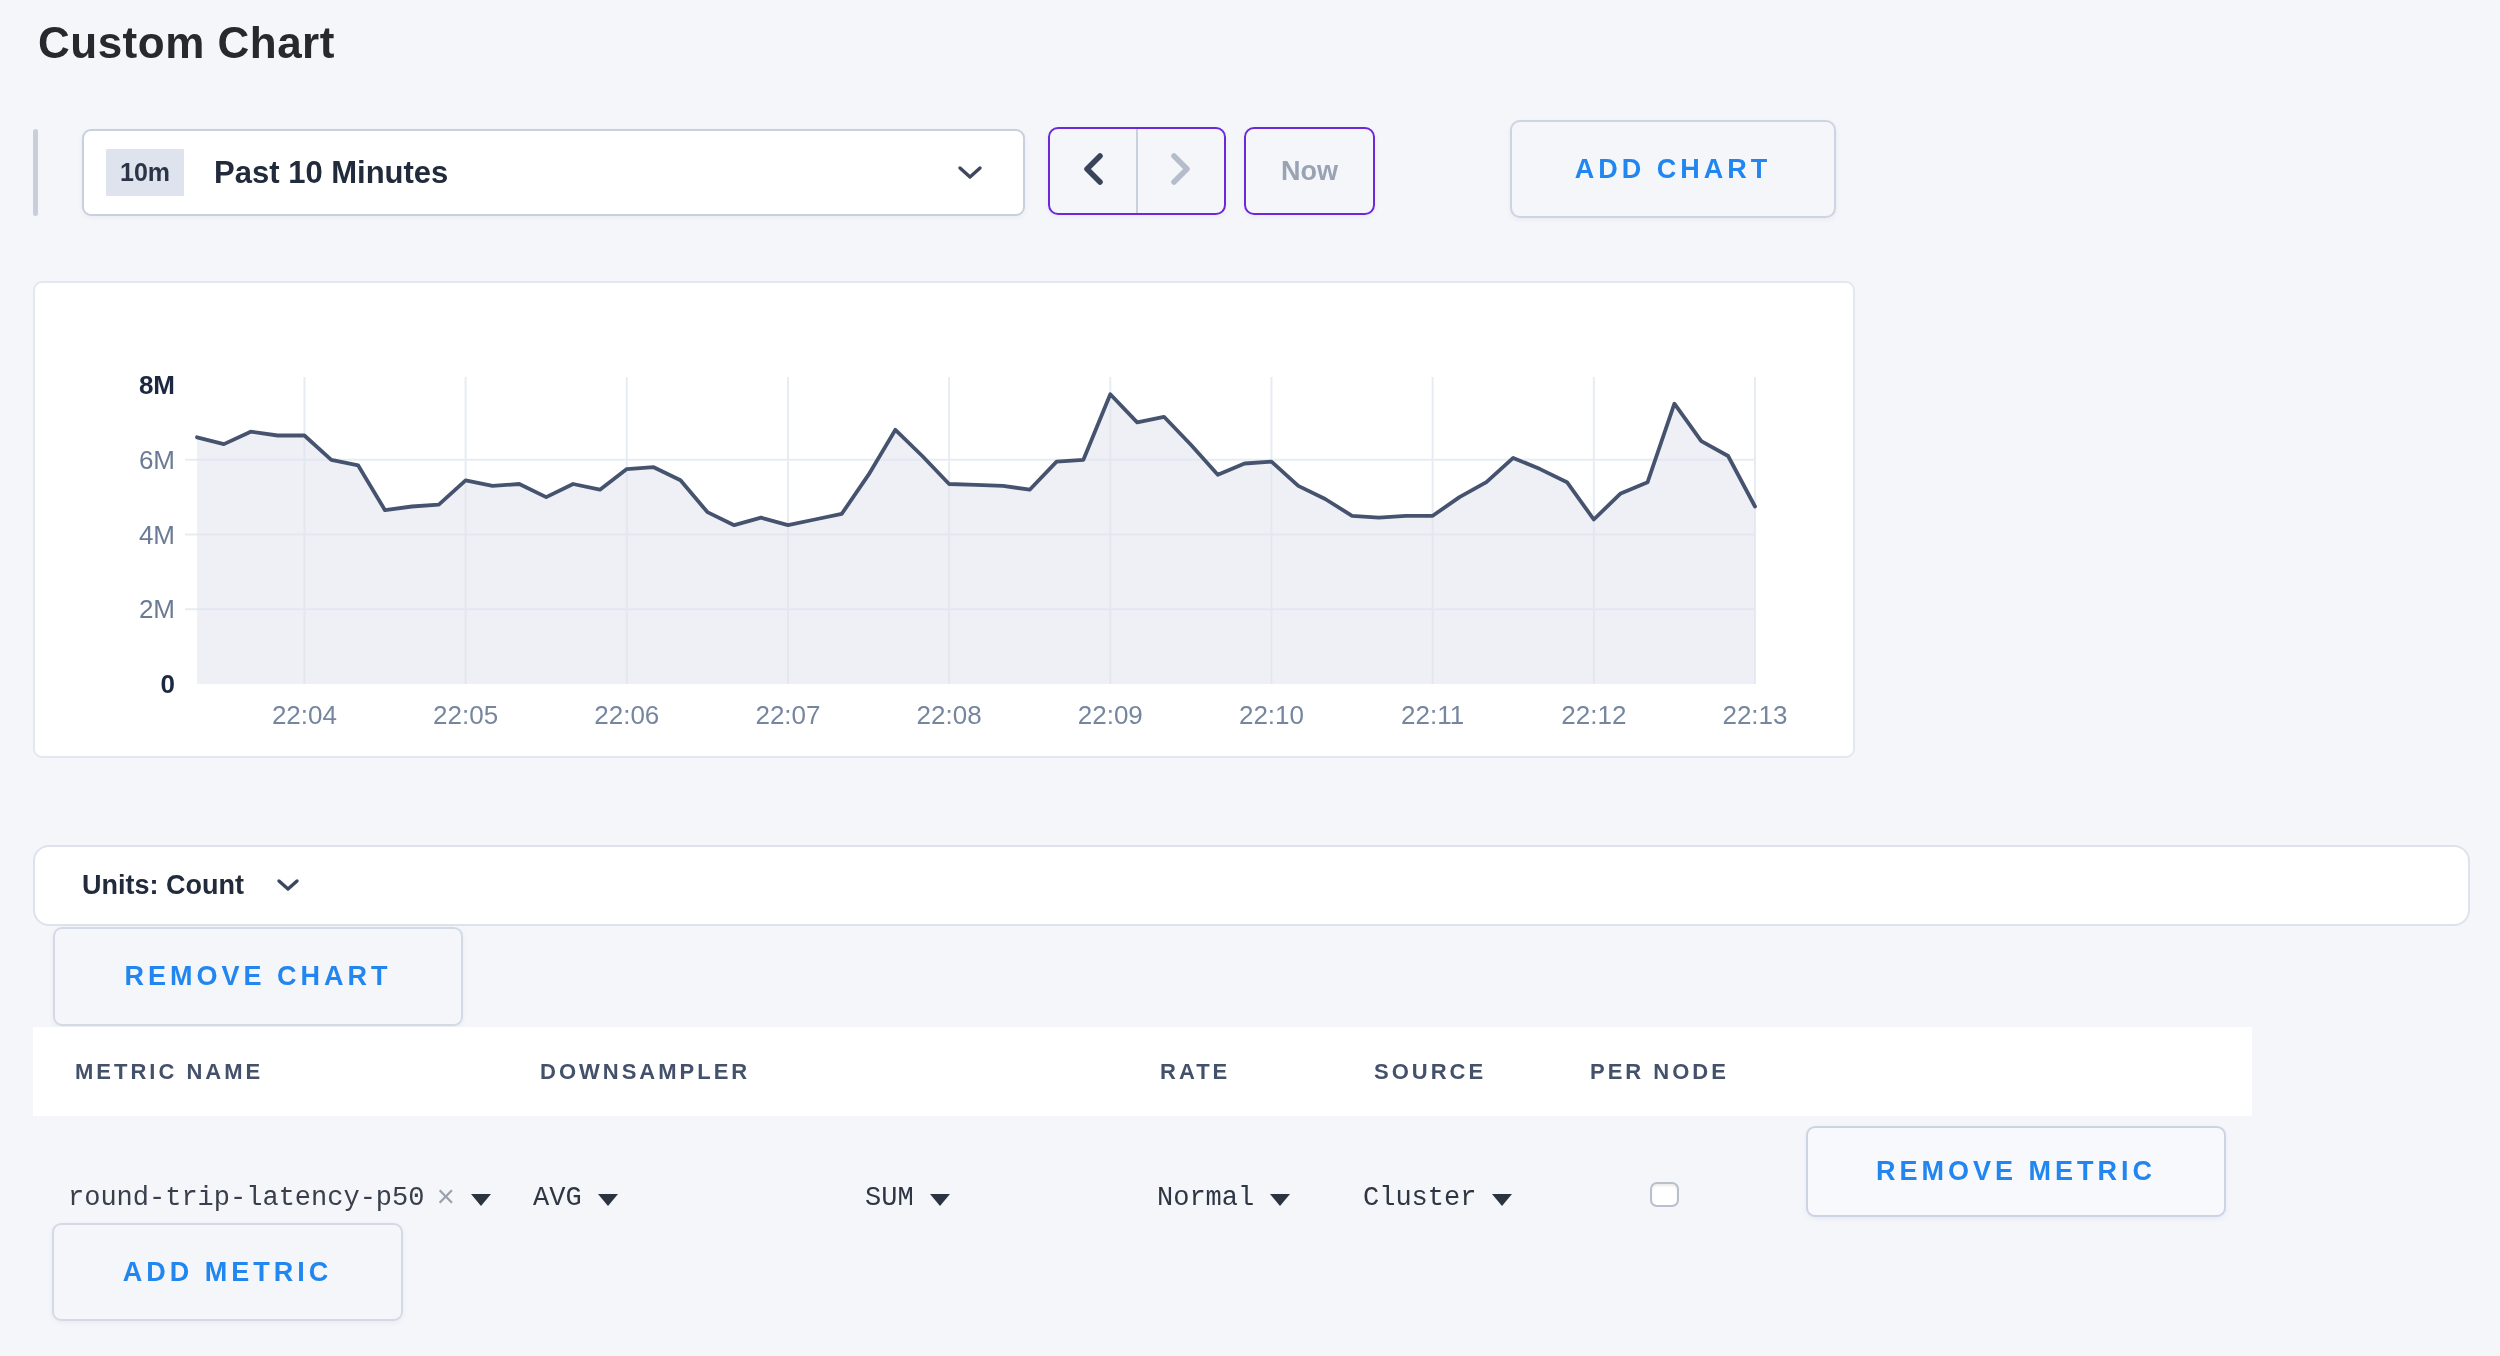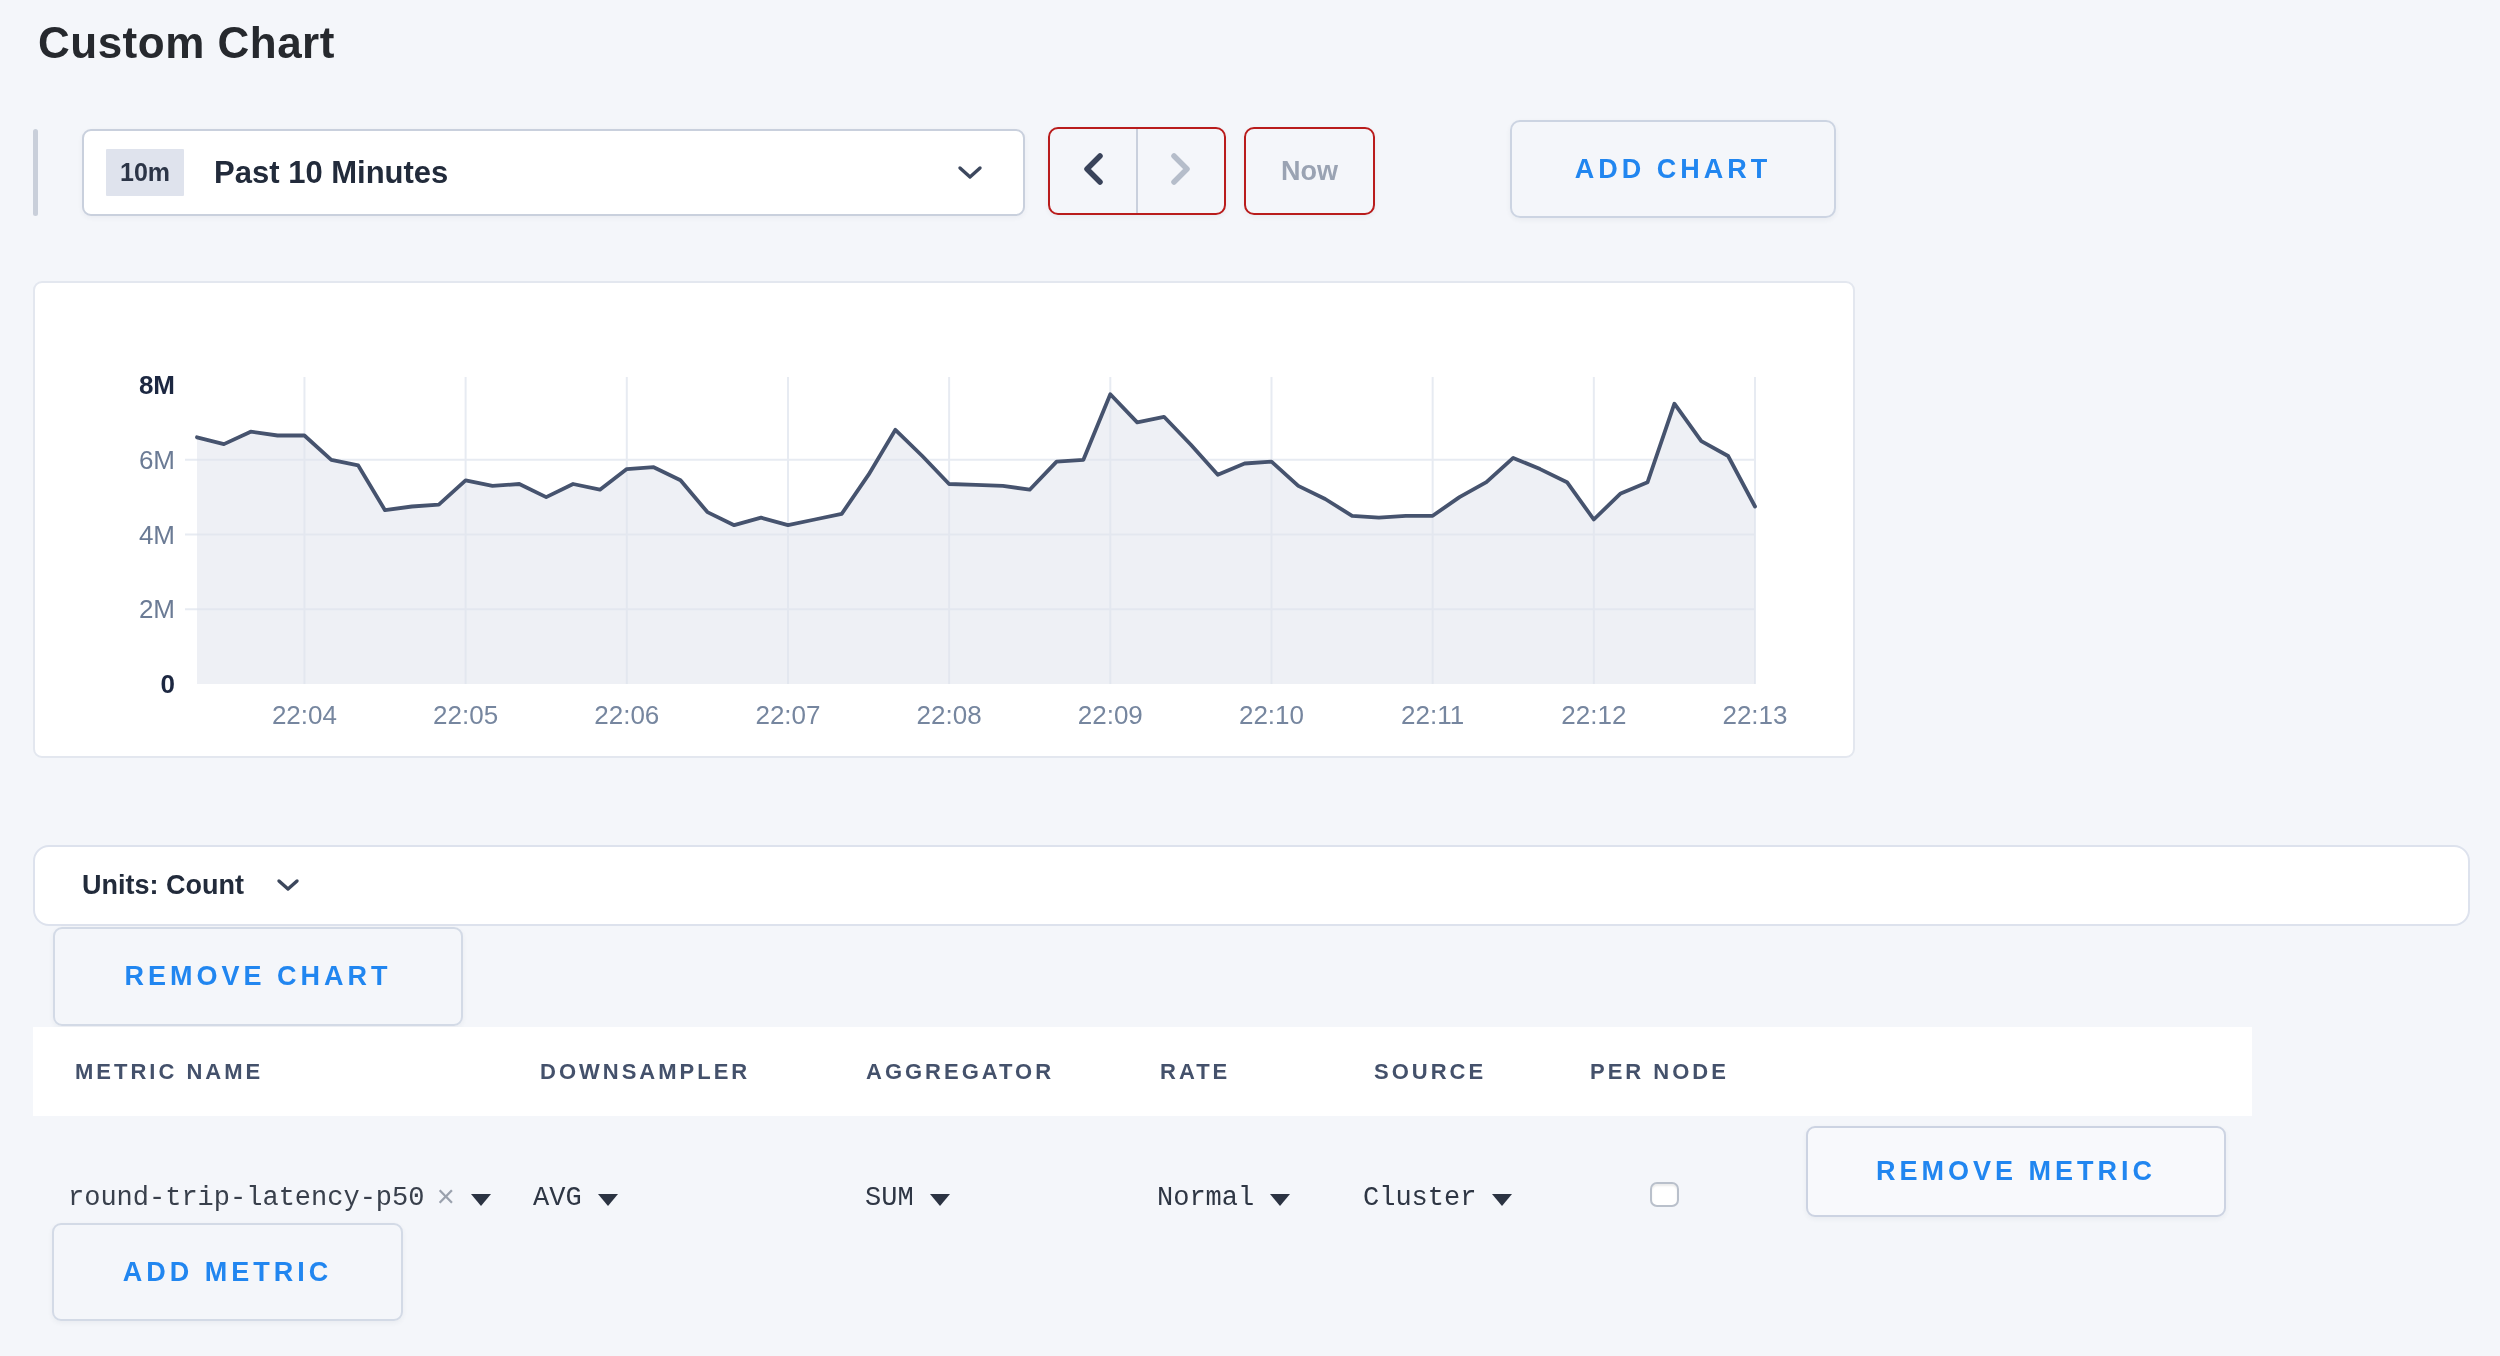--- a/index.html
+++ b/index.html
@@ -22,21 +22,21 @@
     display:flex;align-items:center;cursor:pointer;
     box-shadow:0 2px 5px rgba(50,60,90,.05);
   }
   .scale-badge{
     margin-left:22px;background:#dfe3ed;border-radius:1px;
     padding:9px 14px;font-size:25px;font-weight:bold;color:#2c3547;
   }
   .time-select-label{margin-left:30px;font-size:31px;font-weight:bold;color:#222b3b;}
   .time-select .chev{position:absolute;right:40px;top:33px;}
   .btn-shell{
-    box-sizing:border-box;border:2px solid #b91c1c;border-radius:10px;
+    box-sizing:border-box;border:2px solid #6d28d9;border-radius:10px;
     box-shadow:0 2px 5px rgba(50,60,90,.06);cursor:pointer;background:transparent;
   }
   .nav-group{left:1048px;top:127px;width:178px;height:88px;display:flex;}
   .nav-cell{flex:1;display:flex;align-items:center;justify-content:center;}
   .nav-cell + .nav-cell{border-left:2px solid #c9d0dd;}
   .now-btn{
     left:1244px;top:127px;width:131px;height:88px;
     display:flex;align-items:center;justify-content:center;
     font-size:27px;font-weight:bold;color:#9aa3b3;
   }
@@ -169,21 +169,20 @@
         <polyline points="3,3 12,11 21,3" fill="none" stroke="#3c475c" stroke-width="3.4" stroke-linecap="round" stroke-linejoin="round"></polyline>
       </svg>
   </span>
 </div>
 
 <div class="abs btn-shell blue-btn remove-chart-btn">REMOVE CHART</div>
 
 <div class="abs table-header">
   <div class="col-h" style="left:42px">METRIC NAME</div>
   <div class="col-h" style="left:507px">DOWNSAMPLER</div>
-  <div class="col-h" style="left:833px">AGGREGATOR</div>
   <div class="col-h" style="left:1127px">RATE</div>
   <div class="col-h" style="left:1341px">SOURCE</div>
   <div class="col-h" style="left:1557px">PER NODE</div>
 </div>
 
 <div class="abs metric-row">
   <div class="cell" style="left:35px">
     <span style="color:#39404c">round-trip-latency-p50</span>
     <span class="x-icon">×</span>
     <span class="caret"></span>

